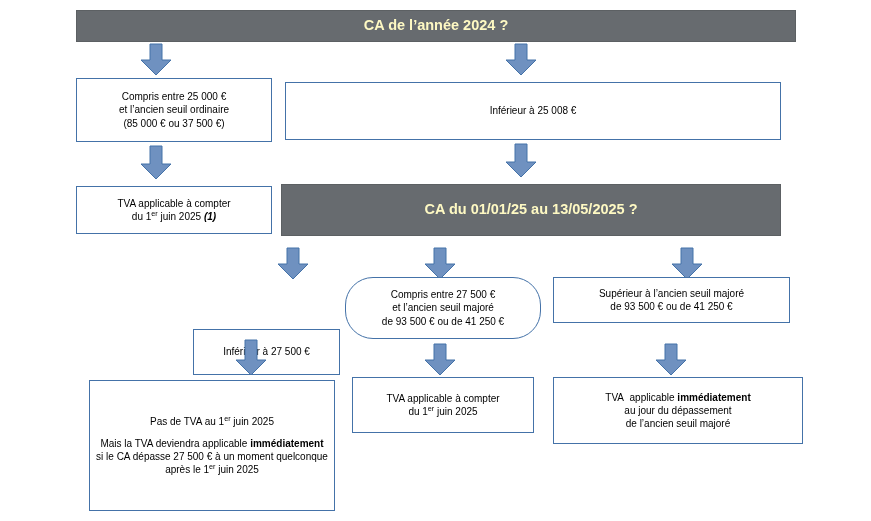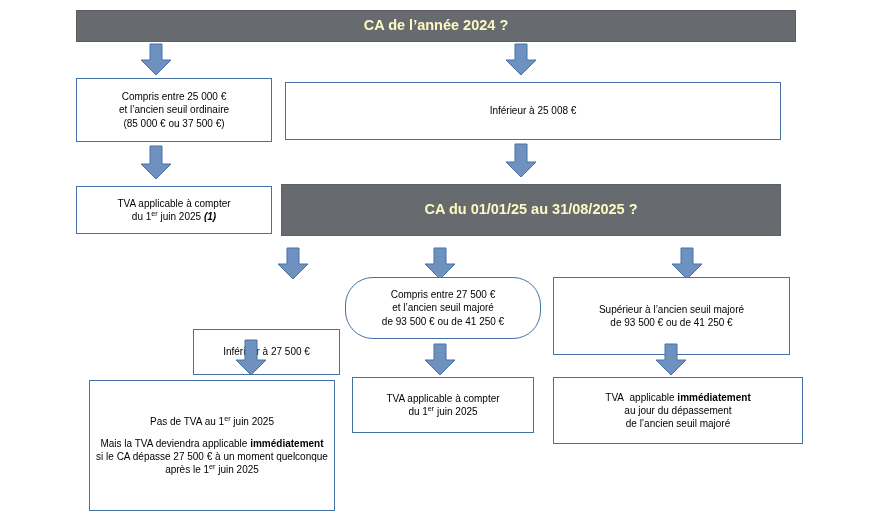--- a/index.html
+++ b/index.html
@@ -99,21 +99,21 @@
     </svg>
   </div>
 
   <div class="node out-box" style="left:76px; top:186px; width:196px; height:48px;">
     <span class="inner">
       TVA applicable à compter<br>du 1<sup>er</sup> juin 2025 <b><i>(1)</i></b>
     </span>
   </div>
 
   <div class="node header-box" style="left:281px; top:184px; width:500px; height:52px;">
-    <span class="inner">CA du 01/01/25 au 31/08/2025 ?</span>
+    <span class="inner">CA du 01/01/25 au 13/05/2025 ?</span>
   </div>
 
   <div class="arrow" style="left:277px; top:248px;">
     <svg width="32" height="32" viewBox="0 0 32 32">
       <polygon points="10,0 22,0 22,16 31,16 16,31 1,16 10,16" fill="#6f91c0" stroke="#4472a8" stroke-width="1"></polygon>
     </svg>
   </div>
   <div class="arrow" style="left:424px; top:248px;">
     <svg width="32" height="32" viewBox="0 0 32 32">
       <polygon points="10,0 22,0 22,16 31,16 16,31 1,16 10,16" fill="#6f91c0" stroke="#4472a8" stroke-width="1"></polygon>
@@ -128,21 +128,21 @@
   <div class="node out-box" style="left:193px; top:285px; width:147px; height:46px;margin-top:44px;">
     <span class="inner">Inférieur à 27 500 €</span>
   </div>
 
   <div class="node out-box" style="left:345px; top:277px; width:196px; height:62px;border-radius:28px;">
     <span class="inner">
       Compris entre 27 500 €<br>et l’ancien seuil majoré<br>de 93 500 € ou de 41 250 €
     </span>
   </div>
 
-  <div class="node out-box" style="left:553px; top:277px; width:237px; height:78px;">
+  <div class="node out-box" style="left:553px; top:277px; width:237px; height:46px;">
     <span class="inner">
       Supérieur à l’ancien seuil majoré<br>de 93 500 € ou de 41 250 €
     </span>
   </div>
 
   <div class="arrow" style="left:235px; top:340px;">
     <svg width="32" height="36" viewBox="0 0 32 36">
       <polygon points="10,0 22,0 22,20 31,20 16,35 1,20 10,20" fill="#6f91c0" stroke="#4472a8" stroke-width="1"></polygon>
     </svg>
   </div>

